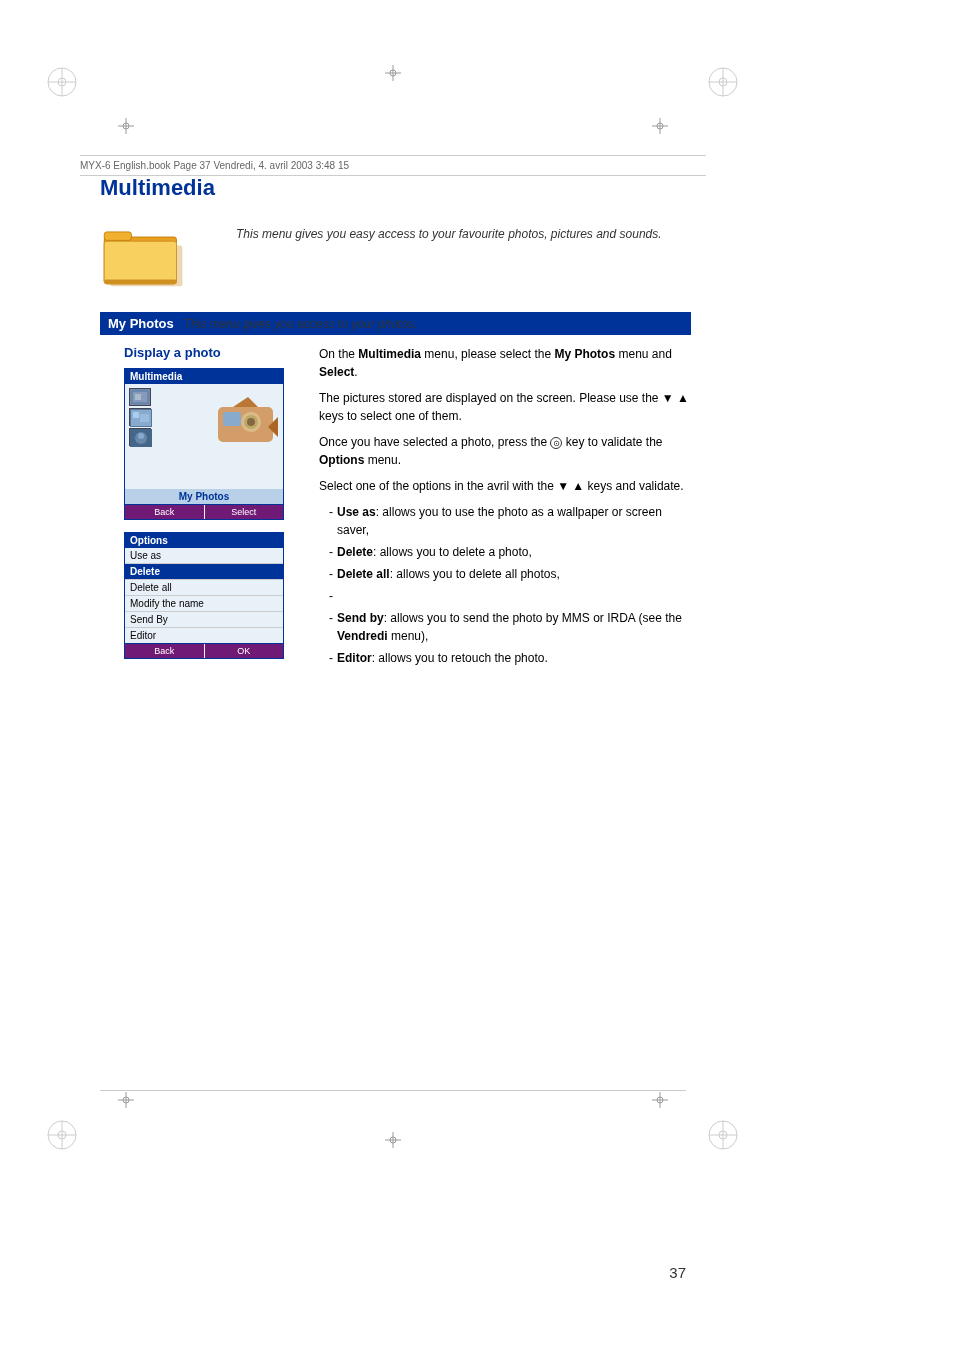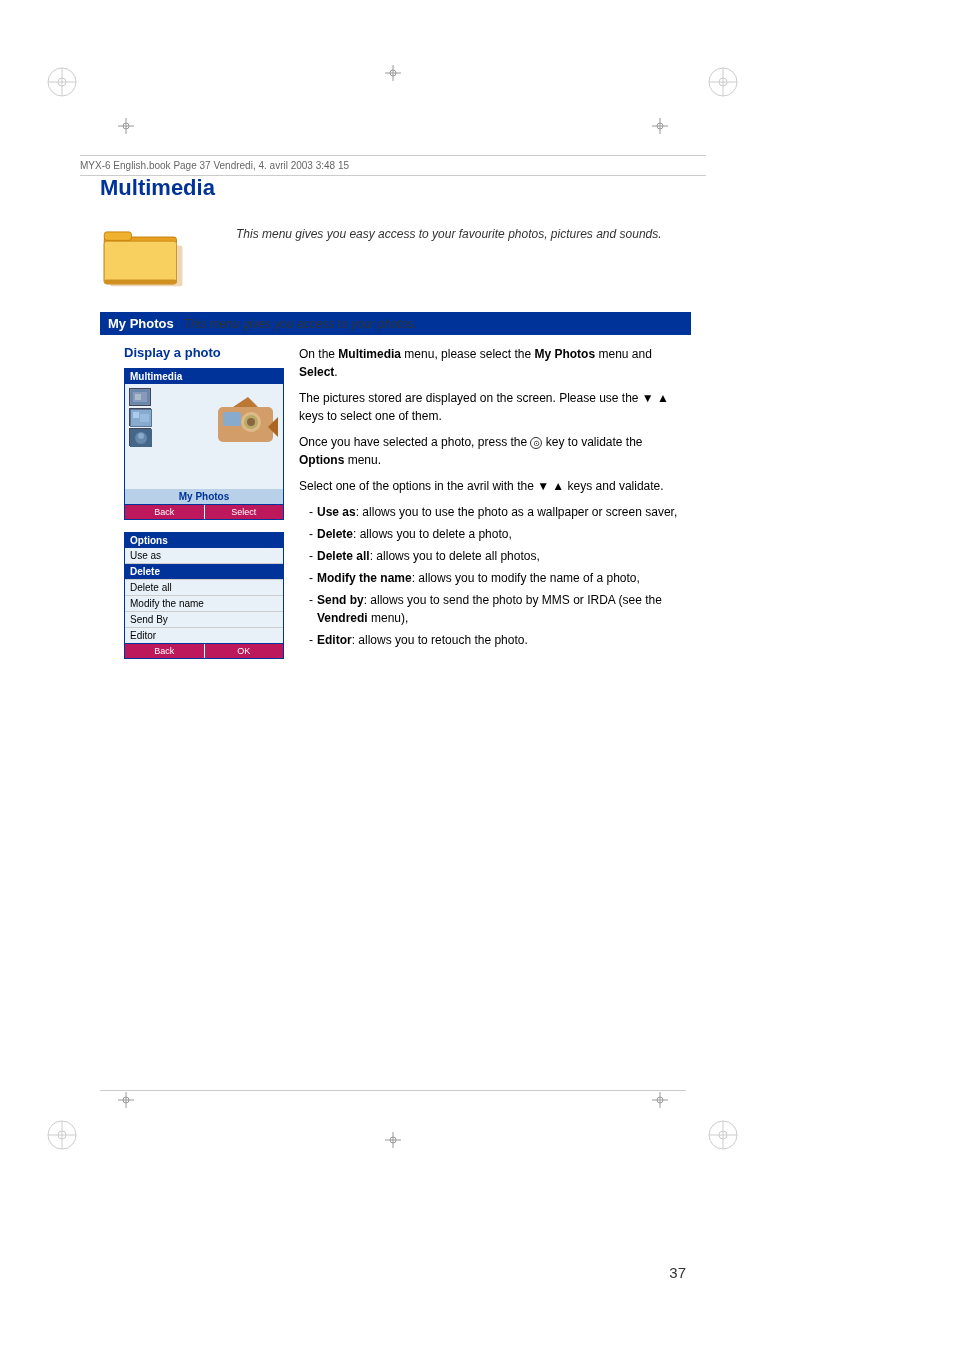--- a/index.html
+++ b/index.html
@@ -91,20 +91,21 @@
 
     .section-header-desc {
       font-style: italic;
       font-size: 12px;
       color: #333;
       font-weight: normal;
     }
 
     .display-photo-section {
       display: flex;
+      gap: 20px;
       margin-bottom: 16px;
       padding-left: 24px;
     }
 
     
     .left-panel {
       width: 175px;
       flex-shrink: 0;
     }
 
@@ -156,21 +157,21 @@
     }
 
     .phone-buttons {
       display: flex;
       border-top: 1px solid #003399;
     }
 
     .phone-btn {
       flex: 1;
       text-align: center;
-      background: #be185d;
+      background: #701a75;
       color: #fff;
       font-size: 9px;
       padding: 2px 4px;
       cursor: pointer;
     }
 
     .phone-btn:first-child {
       border-right: 1px solid #fff;
     }
 
@@ -488,21 +489,20 @@
           <div class="bullet-item">
             <span class="bullet-dash">-</span>
             <span><strong>Delete</strong>: allows you to delete a photo,</span>
           </div>
           <div class="bullet-item">
             <span class="bullet-dash">-</span>
             <span><strong>Delete all</strong>: allows you to delete all photos,</span>
           </div>
           <div class="bullet-item">
             <span class="bullet-dash">-</span>
-            <span><strong>Modify the name</strong>: allows you to modify the name of a photo,</span>
           </div>
           <div class="bullet-item">
             <span class="bullet-dash">-</span>
             <span><strong>Send by</strong>: allows you to send the photo by MMS or IRDA (see the <strong>Vendredi</strong> menu),</span>
           </div>
           <div class="bullet-item">
             <span class="bullet-dash">-</span>
             <span><strong>Editor</strong>: allows you to retouch the photo.</span>
           </div>
         </div>

